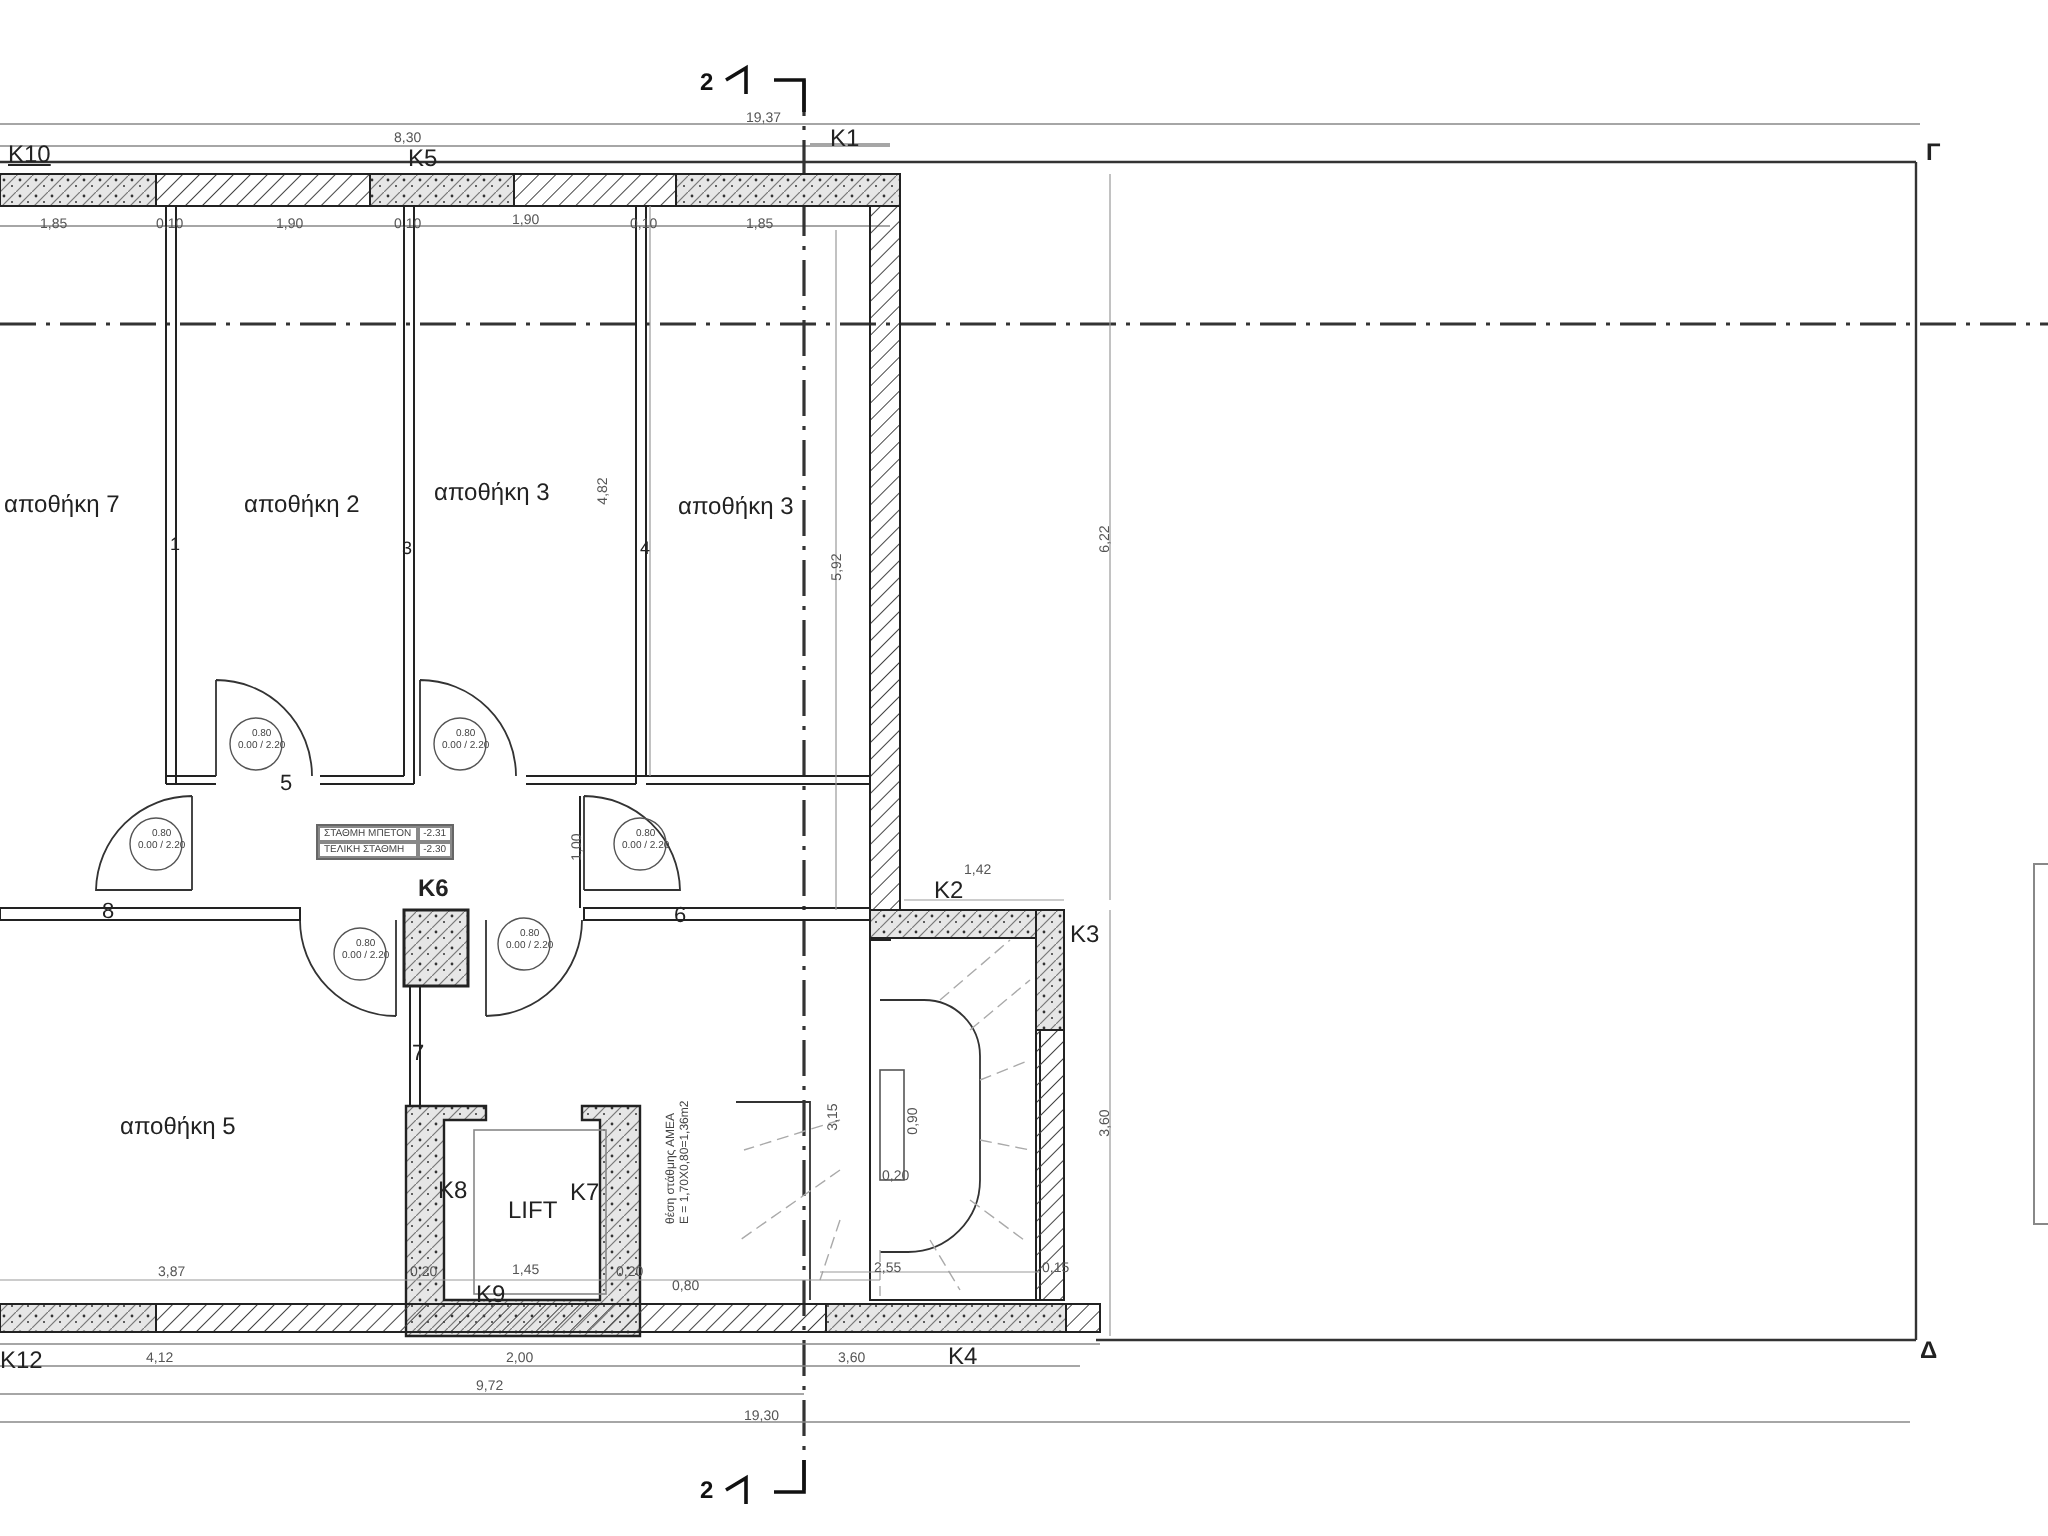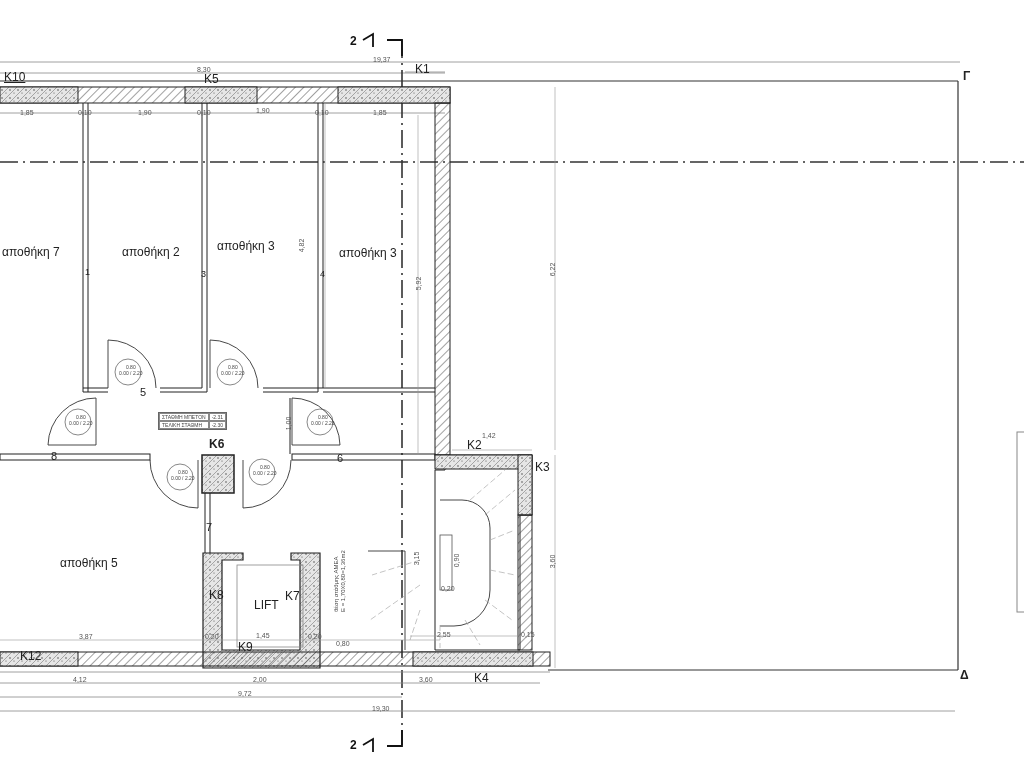--- a/index.html
+++ b/index.html
@@ -220,24 +220,24 @@
 <span class="lbl dtag" style="left:221px;top:365px;"><span>0.80</span><br><span>0.00 / 2.20</span></span>
 <span class="lbl dtag" style="left:69px;top:415px;"><span>0.80</span><br><span>0.00 / 2.20</span></span>
 <span class="lbl dtag" style="left:311px;top:415px;"><span>0.80</span><br><span>0.00 / 2.20</span></span>
 <span class="lbl dtag" style="left:171px;top:470px;"><span>0.80</span><br><span>0.00 / 2.20</span></span>
 <span class="lbl dtag" style="left:253px;top:465px;"><span>0.80</span><br><span>0.00 / 2.20</span></span>
 
 <span class="lbl col" style="left:209px;top:438px;font-weight:bold;">K6</span>
 <span class="lbl col" style="left:467px;top:439px;">K2</span>
 <span class="lbl col" style="left:535px;top:461px;">K3</span>
 <span class="lbl col" style="left:474px;top:672px;">K4</span>
-<span class="lbl col" style="left:209px;top:589px;text-align:right;">K8</span>
+<span class="lbl col" style="left:219px;top:589px;text-align:right;">K8</span>
 <span class="lbl col" style="left:285px;top:590px;">K7</span>
 <span class="lbl col" style="left:238px;top:641px;">K9</span>
-<span class="lbl col" style="left:0px;top:650px;padding-left:20px;">K12</span>
+<span class="lbl col" style="left:0px;top:674px;">K12</span>
 
 <span class="lbl dim" style="left:482px;top:432px;">1,42</span>
 <span class="lbl dimv" style="left:410px;top:555px;">3,15</span>
 <span class="lbl dimv" style="left:450px;top:557px;">0,90</span>
 <span class="lbl dim" style="left:441px;top:585px;">0,20</span>
 
 <div class="lbl note" style="left:333px;top:612px;">
   <div>θέση στάθμης ΑΜΕΑ</div>
   <div>Ε = 1,70Χ0,80=1,36m2</div>
 </div>

